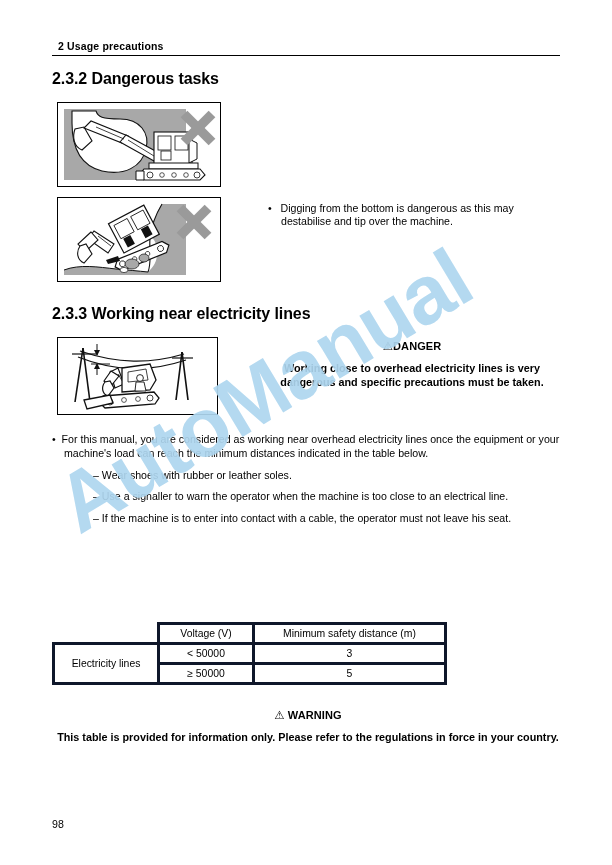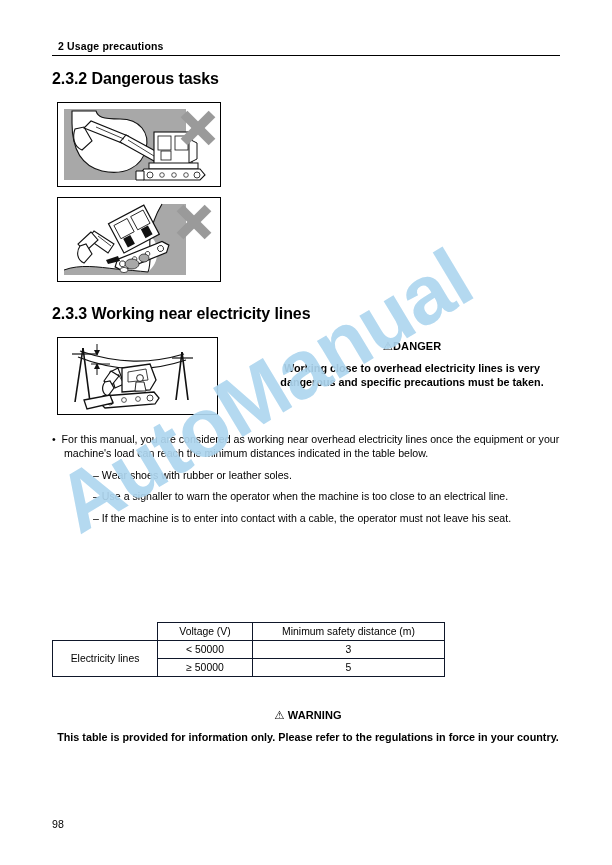--- a/index.html
+++ b/index.html
@@ -150,21 +150,21 @@
 
   
   #volt-table {
     position: absolute;
     left: 52px;
     top: 622px;
     border-collapse: collapse;
     font-size: 10.4px;
   }
   #volt-table td {
-    border: 1px solid #0f172a;
+    border: 3px solid #0f172a;
     text-align: center;
     padding: 2px 4px;
     height: 16px;
     line-height: 13px;
   }
   #volt-table td.nb {
     border: none;
   }
   #volt-table .col-label  { width: 105px; }
   #volt-table .col-volt   { width: 95px;  }
@@ -272,20 +272,27 @@
       <ellipse cx="66" cy="72" rx="4" ry="2.6" fill="#ffffff" stroke="#111" stroke-width="0.7"></ellipse>
       <path d="M48 62 L60 58 L62 63 L50 66 Z" fill="#111"></path>
 
       <g stroke="#9a9a9a" stroke-width="9.5" stroke-linecap="butt">
         <line x1="122" y1="10" x2="150" y2="38"></line>
         <line x1="150" y1="10" x2="122" y2="38"></line>
       </g>
     </svg>
   </div>
 
+  <div class="bullet-block" style="left:268px; top:202px; width:292px;">
+    <span class="bl-row">
+      <span>•</span>
+      &nbsp;
+      <span>Digging from the bottom is dangerous as this may destabilise and tip over the machine.</span>
+    </span>
+  </div>
 
   <div class="sec-heading" style="left:52px; top:305px;">2.3.3 Working near electricity lines</div>
 
   <div class="figbox" style="left:57px; top:337px; width:161px; height:78px;">
     <svg width="159" height="76" viewBox="0 0 159 76" xmlns="http://www.w3.org/2000/svg">
       <rect x="0" y="0" width="159" height="76" fill="#ffffff"></rect>
 
       <line x1="25" y1="10" x2="17" y2="64" stroke="#111" stroke-width="1.6"></line>
       <line x1="25" y1="10" x2="32" y2="64" stroke="#111" stroke-width="1.6"></line>
       <line x1="14" y1="16" x2="38" y2="16" stroke="#111" stroke-width="1.2"></line>

